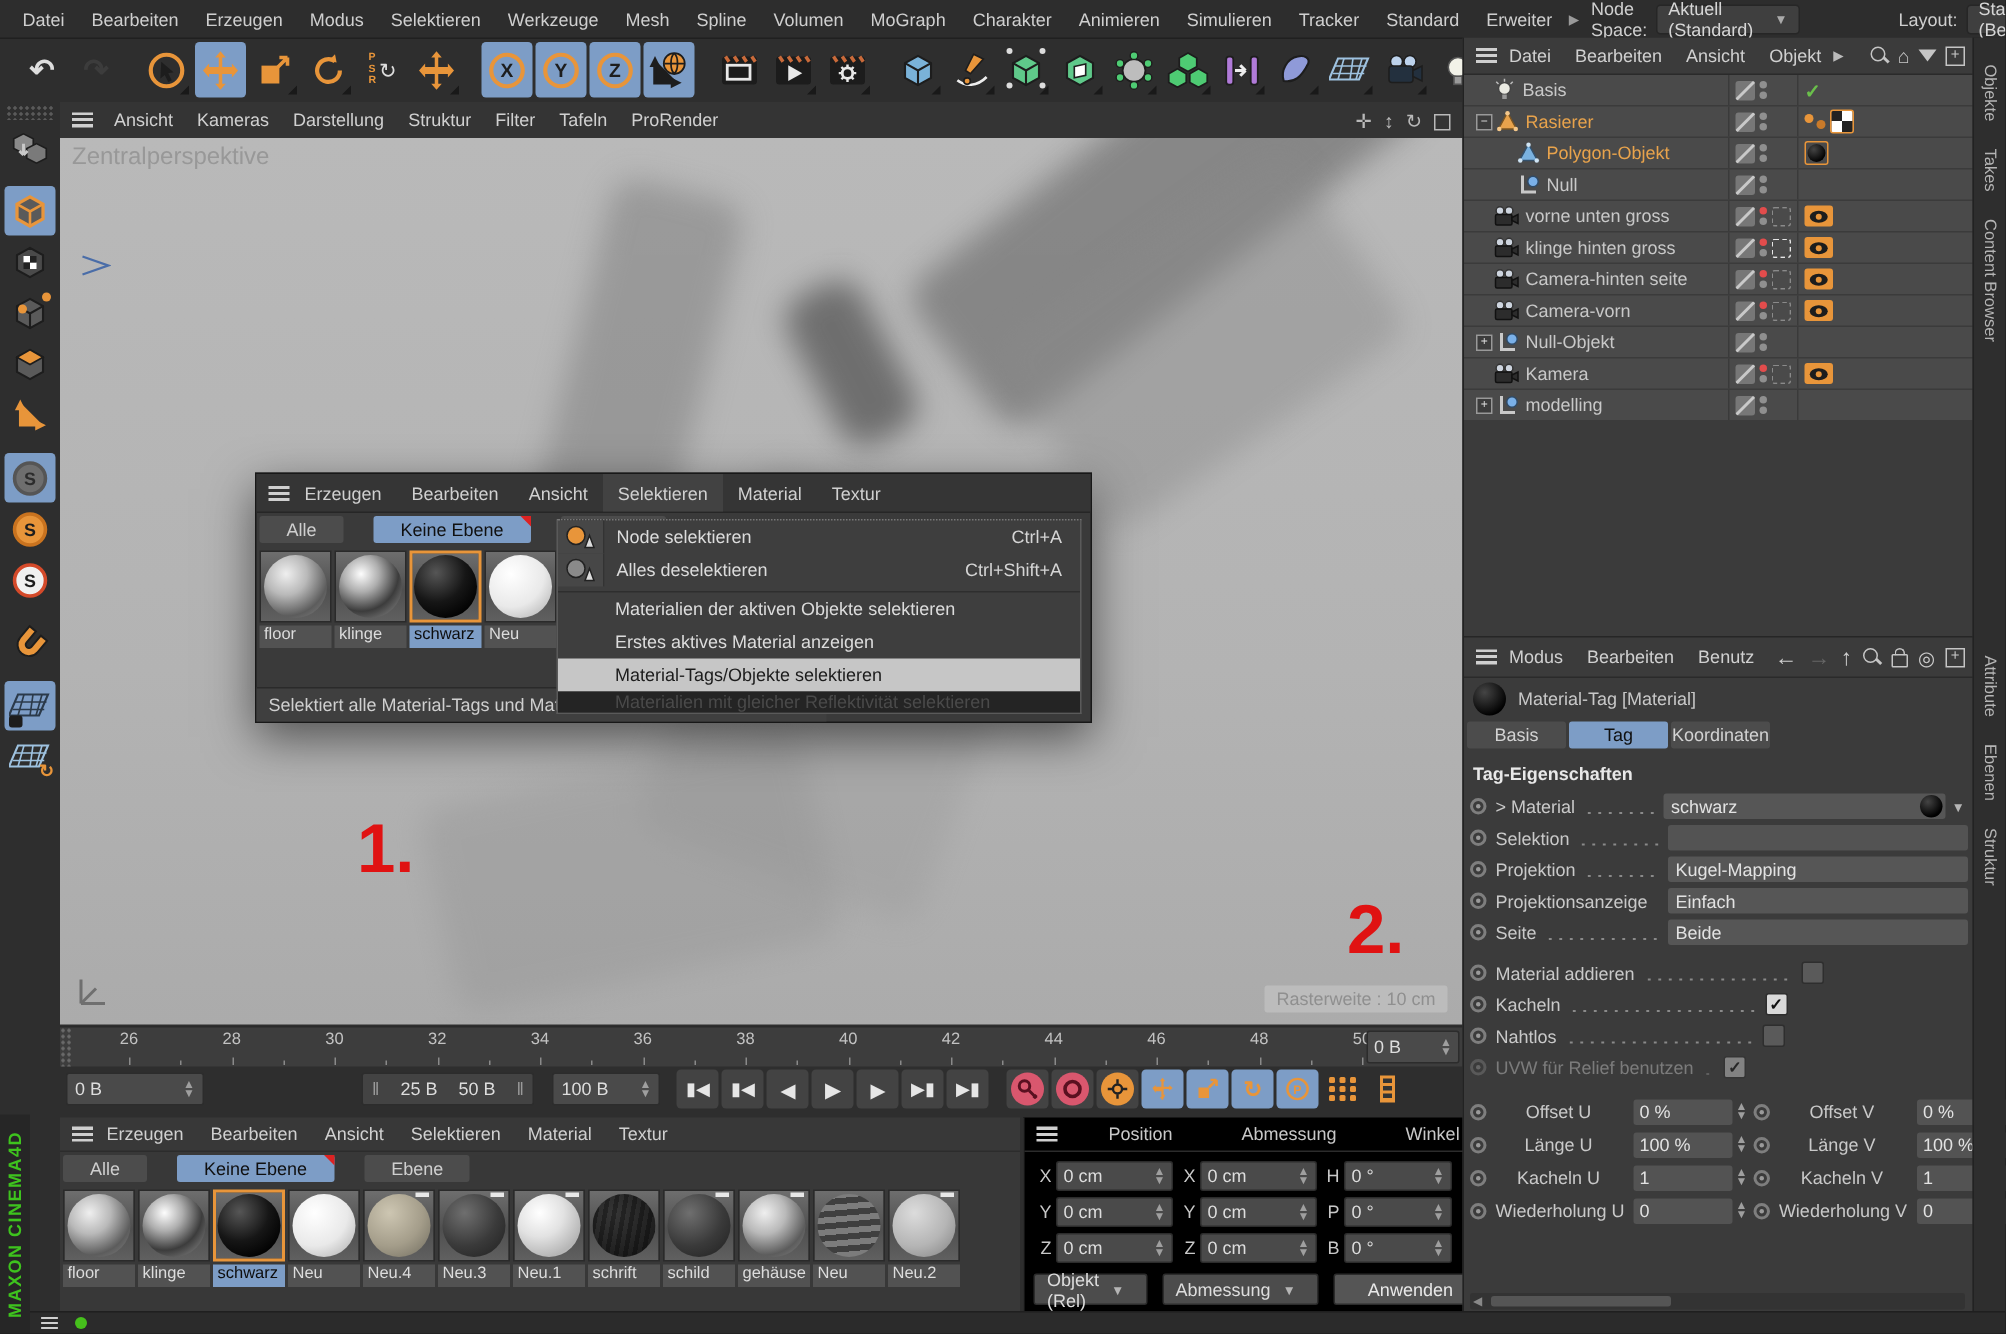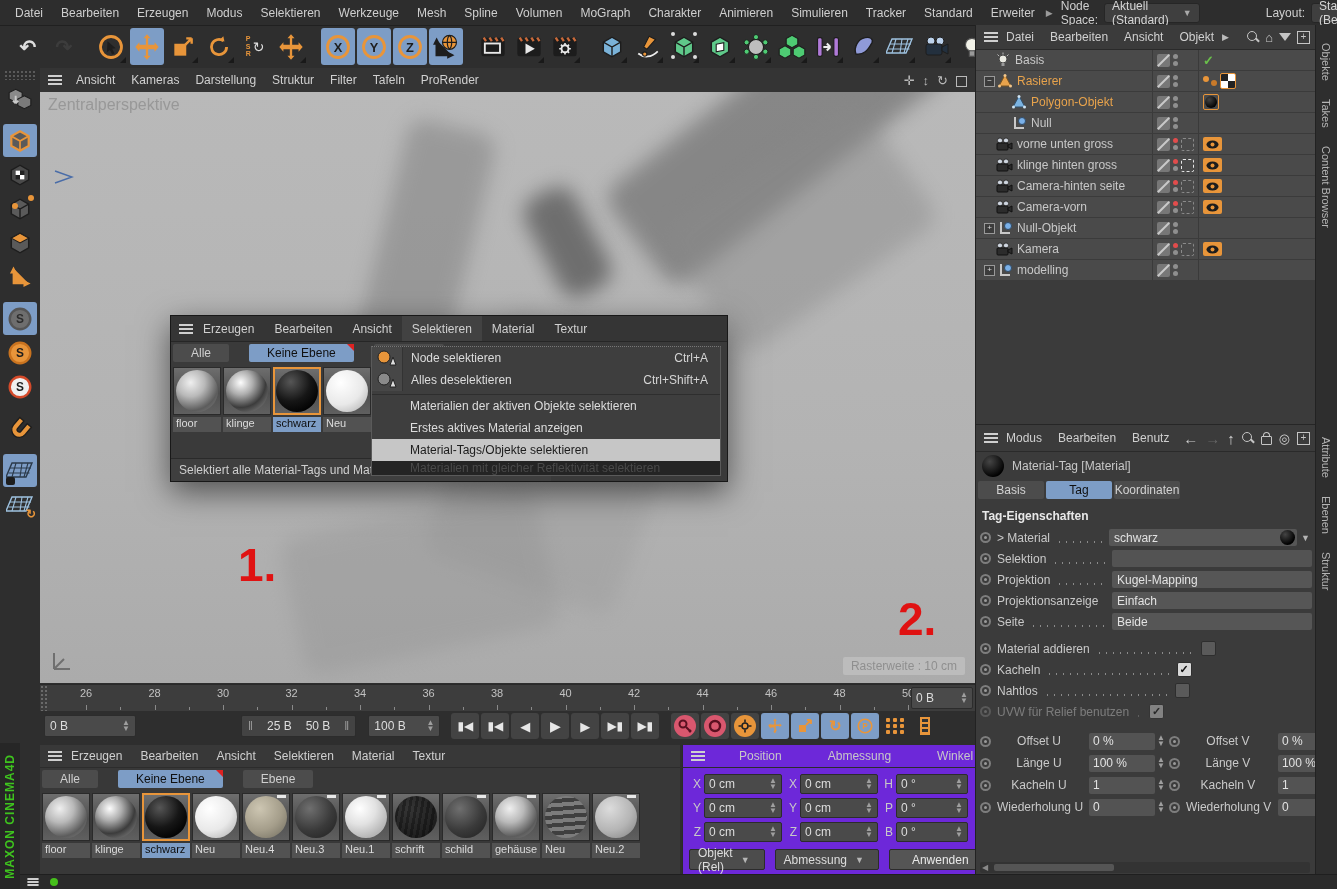--- a/index.html
+++ b/index.html
@@ -94,21 +94,21 @@
   .tone-dark{background:radial-gradient(circle at 35% 30%,#6f6f6f,#3a3a3a 55%,#1f1f1f);}
   .tone-marble{background:radial-gradient(circle at 35% 30%,#ffffff,#e2e2e2 40%,#b5b5b5 75%,#dcdcdc);}
   .tone-script{background:repeating-linear-gradient(100deg,#4a4a4a 0 3px,#333 3px 6px),
                radial-gradient(circle at 35% 30%,#5c5c5c,#262626);background-blend-mode:overlay;border-radius:50%;}
   .tone-striped{background:repeating-linear-gradient(175deg,#7c7c7c 0 4px,#3f3f3f 4px 8px);border-radius:50%;}
   .tone-light{background:radial-gradient(circle at 35% 30%,#dcdcdc,#b5b5b5 55%,#7f7f7f);}
   .thumb .lab{margin-top:2px;height:15px;background:#525252;color:#dcdcdc;font-size:11px;
         padding:0 3px;overflow:hidden;white-space:nowrap;}
   .thumb.selected .lab{background:#7d9dc6;color:#0d0d0d;}
   
-  .coords{position:absolute;left:682px;top:745px;width:293px;height:129px;background:#6d28d9;
+  .coords{position:absolute;left:682px;top:745px;width:293px;height:129px;background:#000000;
         border-left:1px solid #2a2a2a;}
   .coords .head{height:22px;display:flex;align-items:center;border-bottom:1px solid #2c2c2c;gap:34px;}
   .coords .head .burger{margin-left:8px;}
   .cgrid{display:grid;grid-template-columns:12px 78px 12px 78px 12px 72px;gap:4px 3px;
         padding:6px 4px 4px 6px;align-items:center;}
   .cfield{height:18px;background:#4a4a4a;border:1px solid #2c2c2c;border-radius:2px;display:flex;
         align-items:center;justify-content:space-between;padding:0 4px;color:#ddd;}
   .axl{color:#c8c8c8;text-align:right;}
   .cbot{display:flex;gap:10px;padding:3px 6px;}
   .cdrop{height:19px;background:#4c4c4c;border:1px solid #2c2c2c;border-radius:2px;display:flex;

